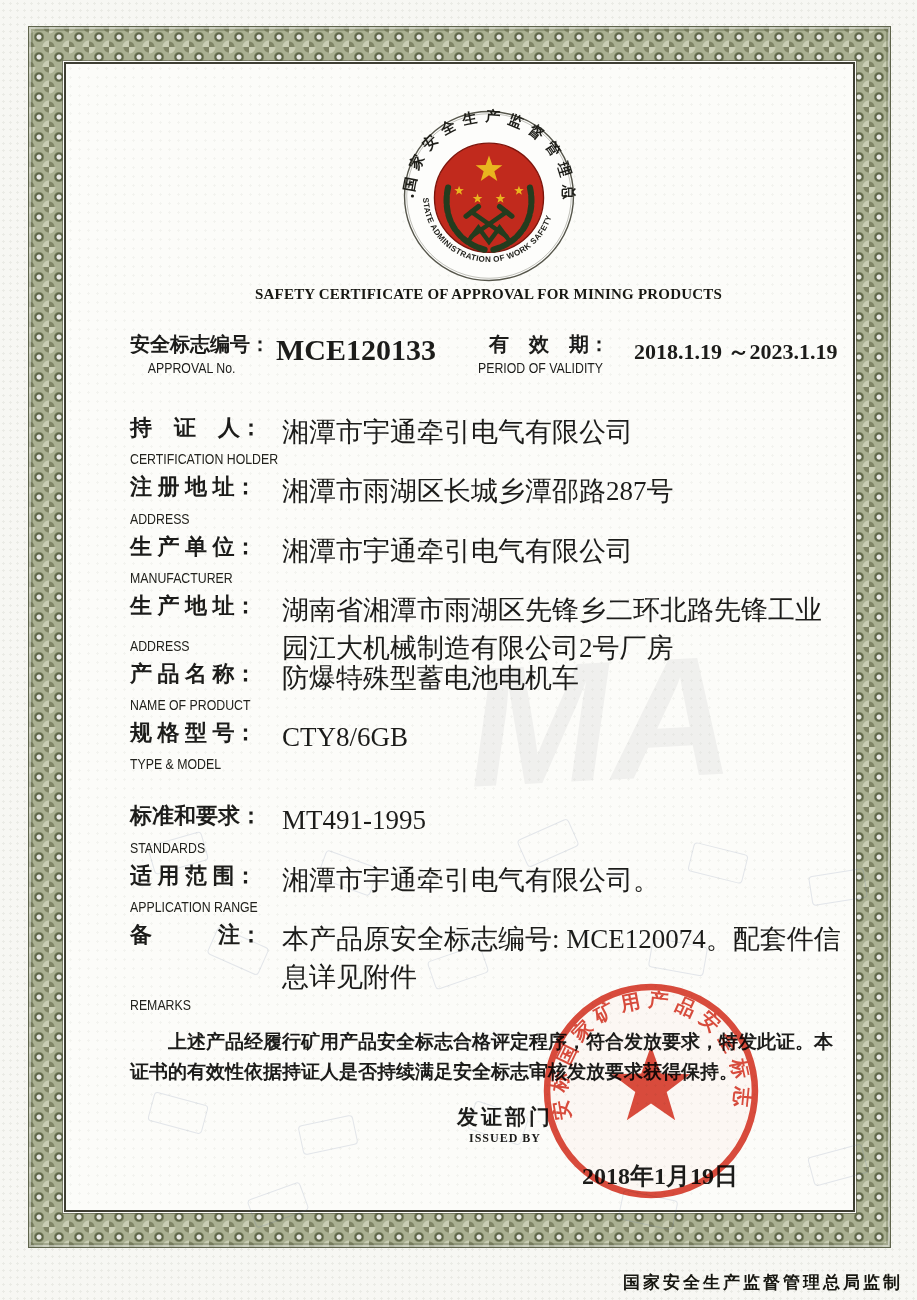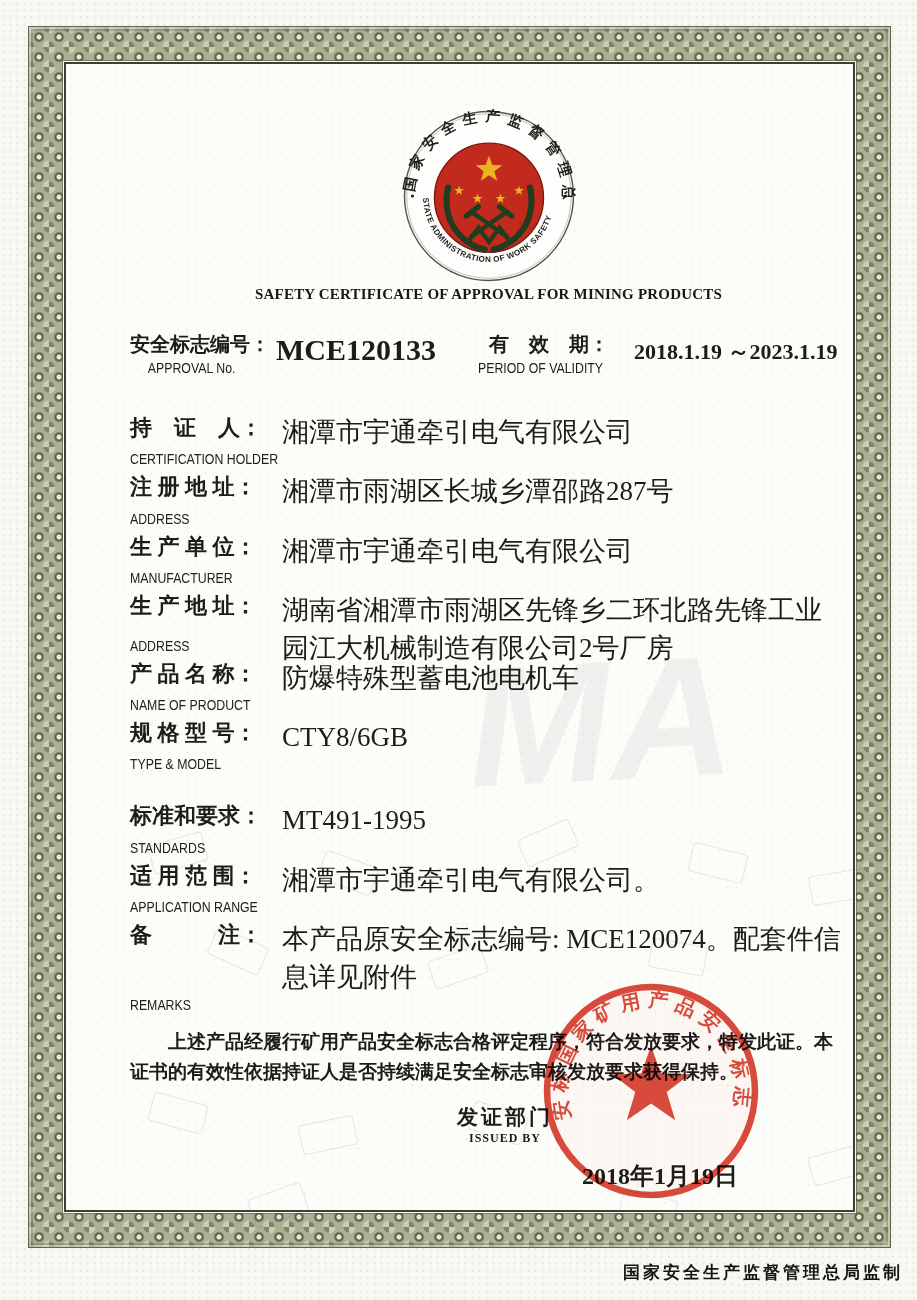--- a/index.html
+++ b/index.html
@@ -87,21 +87,21 @@
   
   .watermark-ma {
     position:absolute; left:468px; top:636px; z-index:1;
     font-family:"Liberation Sans",sans-serif; font-style:italic; font-weight:700;
     font-size:170px; line-height:1; color:rgba(135,140,150,.10); transform:rotate(-3deg);
   }
   .ghost { position:absolute; width:56px; height:30px; border:1px solid rgba(95,110,155,.16);
            border-radius:4px; z-index:1; }
 
   
-  .footer-note { position:absolute; right:14px; bottom:16px; z-index:3;
+  .footer-note { position:absolute; right:14px; bottom:6px; z-index:3;
                  font-size:17px; font-weight:700; letter-spacing:3px; color:#15150f; }
 </style>
 </head>
 <body>
 
 <div class="page">
 
   <div class="border-band"></div>
   <div class="panel"></div>
 

